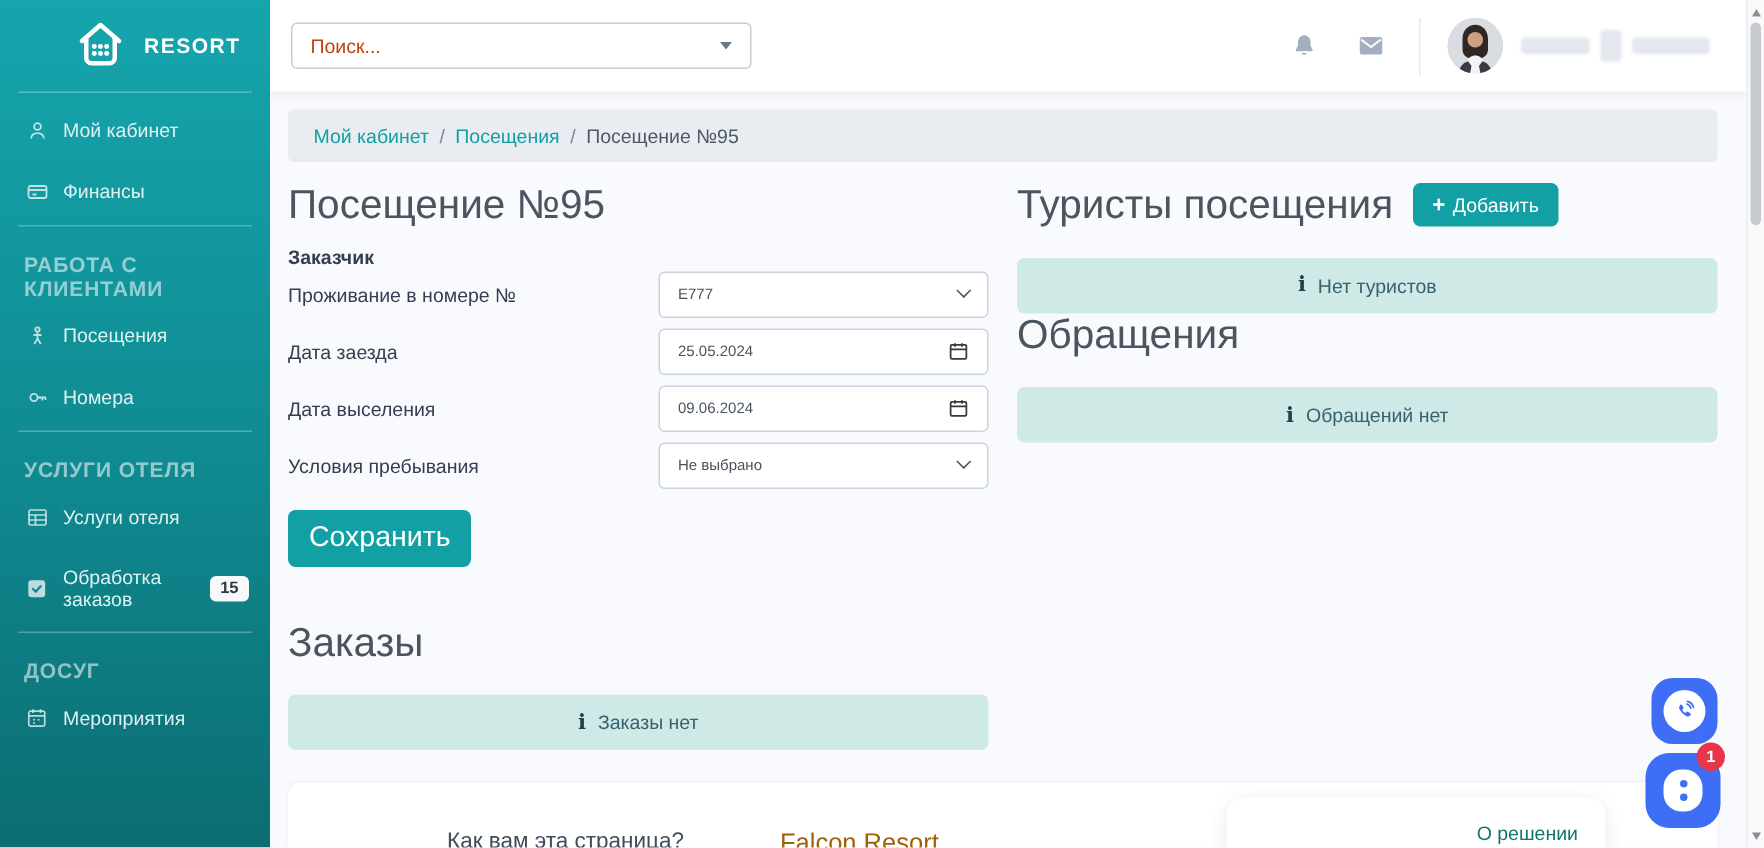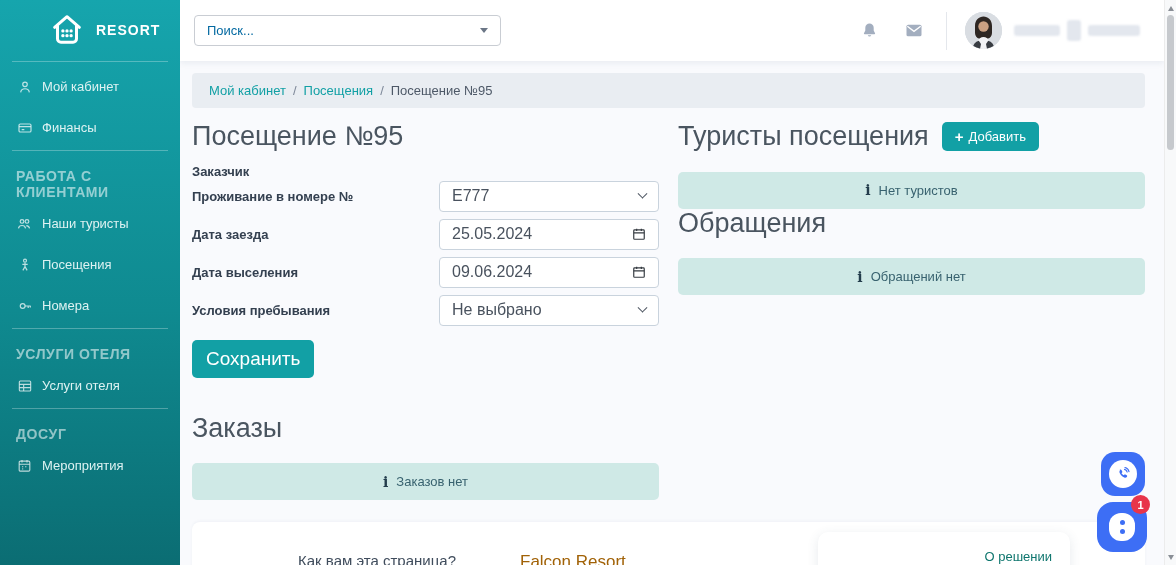--- a/index.html
+++ b/index.html
@@ -18,21 +18,21 @@
   .nav-item .nicon { width:17px; height:17px; flex:0 0 17px; opacity:.85; display:flex; align-items:center; justify-content:center; }
   .nav-item .nbadge { margin-left:auto; background:#f8f9fb; color:#2e3844; font-size:11px; font-weight:bold;
     border-radius:4px; padding:2px 7px; line-height:13px; }
   .nav-section { font-size:14px; font-weight:bold; letter-spacing:.6px; color:rgba(255,255,255,.55);
     padding:13px 16px 3px 16px; text-transform:uppercase; }
 
   
   .topbar { position:absolute; left:180px; top:0; right:12px; height:61px; background:#fff;
     box-shadow:0 2px 6px rgba(90,110,140,.10); display:flex; align-items:center; z-index:4; }
   .search-box { margin-left:14px; width:307px; height:31px; border:1px solid #c9cdd3; border-radius:4px;
-    display:flex; align-items:center; padding:0 12px; color:#0369a1; font-size:13px; background:#fff; }
+    display:flex; align-items:center; padding:0 12px; color:#c2410c; font-size:13px; background:#fff; }
   .search-caret { margin-left:auto; width:0; height:0; border-left:4px solid transparent; border-right:4px solid transparent;
     border-top:5px solid #6b7686; }
   .topbar-right { margin-left:auto; display:flex; align-items:center; padding-right:24px; }
   .top-icon { width:20px; height:20px; margin-left:24px; cursor:pointer; display:flex; align-items:center; }
   .top-divider { width:1px; height:38px; background:#e4e7ec; margin:0 18px 0 22px; }
   .avatar { width:37px; height:37px; border-radius:50%; overflow:hidden; flex:0 0 37px; cursor:pointer; background:#cfd6de; }
   .user-name-redacted { display:flex; align-items:center; gap:7px; margin-left:12px; filter:blur(1px); }
   .user-name-redacted i { display:block; background:#e3e7ee; border-radius:3px; }
   .rb1 { width:46px; height:11px; } .rb2 { width:14px; height:21px; } .rb3 { width:52px; height:11px; }
 
@@ -41,23 +41,23 @@
   .breadcrumb { background:#e9edf2; border-radius:4px; padding:10px 17px; font-size:13px; display:flex; gap:7px; }
   .crumb-link { color:#12a0a5; text-decoration:none; cursor:pointer; }
   .crumb-sep { color:#7d8798; }
   .crumb-current { color:#4d5867; }
 
   .grid { display:grid; grid-template-columns:1fr 1fr; column-gap:19px; margin-top:14px; }
   h1.page-h { font-size:27px; font-weight:400; color:#4a5560; line-height:1.1; }
 
   .customer-label { font-size:13px; font-weight:bold; margin-top:12px; }
   .form-row { display:flex; justify-content:space-between; align-items:center; margin-top:7px; }
-  .form-row .f-label { font-size:13px; font-weight:bold; }
+  .form-row .f-label { font-size:13px; font-weight:normal; }
   .control { width:220px; height:31px; border:1px solid #c9d3dd; border-radius:4px; background:#fff;
-    display:flex; align-items:center; padding:0 12px; font-size:16px; color:#49525e; cursor:pointer; }
+    display:flex; align-items:center; padding:0 12px; font-size:10px; color:#49525e; cursor:pointer; }
   .control .chev { margin-left:auto; width:7px; height:7px; border-right:1.6px solid #49525e; border-bottom:1.6px solid #49525e;
     transform:rotate(45deg) translate(-2px,-2px); }
   .control .cal { margin-left:auto; }
 
   .btn-teal { display:inline-flex; align-items:center; gap:5px; background:#12a0a5; color:#fff; border:none;
     border-radius:5px; font-size:19px; padding:8px 14px; cursor:pointer; font-family:inherit; }
   .save-btn { margin-top:14px; }
   .add-btn { padding:7px 13px; font-size:13px; }
   .add-btn .plus { font-size:15px; font-weight:bold; line-height:1; }
 
@@ -138,30 +138,20 @@
         <rect x="3" y="6" width="18" height="12" rx="2"></rect>
           <path d="M3 10h18M7 14.5h4"></path>
       </svg>
     </span>
     <span class="nlabel">Финансы</span>
   </div>
 
   <div class="side-divider"></div>
   <div class="nav-section">РАБОТА С КЛИЕНТАМИ</div>
 
-  <div class="nav-item">
-    <span class="nicon">
-      <svg width="17" height="17" viewBox="0 0 24 24" fill="none" stroke="rgba(255,255,255,.85)" stroke-width="1.7">
-        <circle cx="8.5" cy="9" r="2.6"></circle>
-          <circle cx="15.5" cy="9" r="2.6"></circle>
-        <path d="M3.5 19c.4-2.8 2.4-4.2 5-4.2s4.6 1.4 5 4.2M14.5 15c2.4.2 4.2 1.5 4.6 4"></path>
-      </svg>
-    </span>
-    <span class="nlabel">Наши туристы</span>
-  </div>
 
   <div class="nav-item">
     <span class="nicon">
       <svg width="16" height="16" viewBox="0 0 24 24" fill="none" stroke="rgba(255,255,255,.85)" stroke-width="1.8">
         <circle cx="12" cy="5.5" r="2.2"></circle>
           <path d="M12 8.5v6M8 11h8M12 14.5l-3.2 5.5M12 14.5l3.2 5.5"></path>
       </svg>
     </span>
     <span class="nlabel">Посещения</span>
   </div>
@@ -183,20 +173,30 @@
   <div class="nav-item">
     <span class="nicon">
       <svg width="16" height="16" viewBox="0 0 24 24" fill="none" stroke="rgba(255,255,255,.85)" stroke-width="1.7">
         <rect x="3.5" y="4.5" width="17" height="15" rx="1.5"></rect>
           <path d="M3.5 9.5h17M3.5 14.5h17M10 9.5v10"></path>
       </svg>
     </span>
     <span class="nlabel">Услуги отеля</span>
   </div>
 
+  <div class="nav-item">
+    <span class="nicon">
+      <svg width="15" height="15" viewBox="0 0 24 24">
+        <rect x="3" y="3" width="18" height="18" rx="3.5" fill="rgba(255,255,255,.85)"></rect>
+        <path d="M8 12.3l2.8 2.8 5.4-5.8" fill="none" stroke="#0f8a90" stroke-width="2.4" stroke-linecap="round" stroke-linejoin="round"></path>
+      </svg>
+    </span>
+    <span class="nlabel">Обработка заказов</span>
+    <span class="nbadge">15</span>
+  </div>
 
   <div class="side-divider"></div>
   <div class="nav-section">ДОСУГ</div>
 
   <div class="nav-item">
     <span class="nicon">
       <svg width="15" height="15" viewBox="0 0 24 24" fill="none" stroke="rgba(255,255,255,.85)" stroke-width="1.8">
         <rect x="3.5" y="5" width="17" height="16" rx="2"></rect>
           <path d="M8 3v4M16 3v4M3.5 10h17"></path>
         <path d="M8 14h2M13 14h2M8 17.5h2" stroke-width="1.6"></path>
@@ -303,21 +303,21 @@
           <span>Не выбрано</span>
           <span class="chev"></span>
         </span>
       </div>
 
       <button class="btn-teal save-btn">Сохранить</button>
 
       <h1 class="page-h section2-h">Заказы</h1>
       <div class="alert-info section2-alert">
         <span class="i-glyph">i</span>
-        <span>Заказов нет</span>
+        <span>Заказы нет</span>
       </div>
     </div>
 
     <div>
       <div class="right-head">
         <h1 class="page-h">Туристы посещения</h1>
         <button class="btn-teal add-btn">
           <span class="plus">+</span>
           <span>Добавить</span>
         </button>

